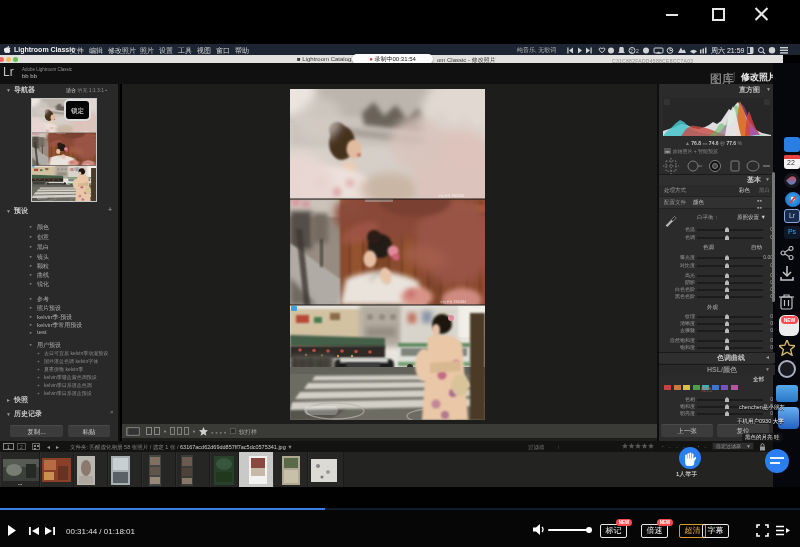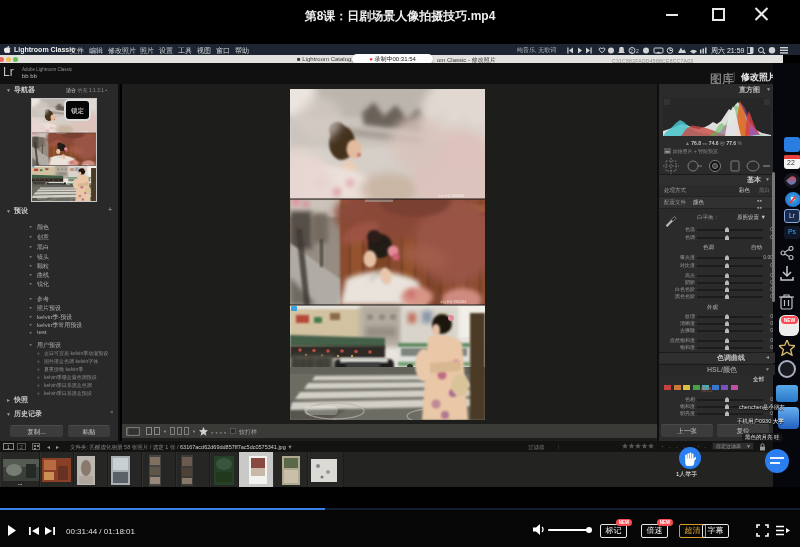--- a/index.html
+++ b/index.html
@@ -46,21 +46,20 @@
 .slrow .sl{position:absolute;right:80px;font-size:5px;color:#9a9a9a;top:0}
 .slrow .tr{position:absolute;left:38px;top:3px;width:66px;height:1.5px;background:#1c1c1c}
 .slrow .th{position:absolute;left:66px;top:1px;width:4px;height:5px;background:#b8b8b8;clip-path:polygon(50% 0,100% 40%,100% 100%,0 100%,0 40%)}
 .slrow .vv{position:absolute;right:2px;top:0;font-size:5px;color:#aaa}
 .chip{display:inline-block;width:7px;height:5px;margin-right:2.5px}
 .cell{position:absolute;top:0;height:35px;border-right:1px solid #1a1a18;border-left:1px solid #2e2e2c}
 .dk{position:absolute;width:16px;border-radius:3px}
 </style></head>
 <body>
 <div id="stage">
-<div class="abs" id="vtitle">第8课：日剧场景人像拍摄技巧.mp4</div>
 <div class="abs wmin"></div>
     <div class="abs wmax"></div>
     <div class="abs wx1"></div>
     <div class="abs wx2"></div>
 <div class="abs" id="menubar">
  <svg class="mi" style="left:4px;top:2px" width="7" height="8" viewBox="0 0 10 12">
         <path fill="#e8e8e8" d="M7.5,0c.1,1-.3,1.9-.9,2.5C6,3.2,5.1,3.6,4.3,3.5,4.2,2.6,4.6,1.7,5.1,1.1,5.7,.5,6.7,0,7.5,0zM9.8,8.6c-.3,.8-.5,1.1-.9,1.8-.6,.9-1.4,2-2.4,2-.9,0-1.1-.6-2.3-.6s-1.5,.6-2.4,.6c-1,0-1.8-1-2.4-1.9C-2.1,8.1-2.3,5,.1,3.4c.8-.6,1.9-.9,2.8-.9,1,0,1.6,.6,2.4,.6,.8,0,1.3-.6,2.4-.6,.8,0,1.7,.3,2.4,1-2.1,1.2-1.8,4.2-.3,5.1z" transform="translate(1,0) scale(.85)"></path>
       </svg>
  <span class="mi" style="left:14px;font-weight:bold;color:#f0f0f0">Lightroom Classic</span>
  <span class="mi" style="left:70px">文件</span>

